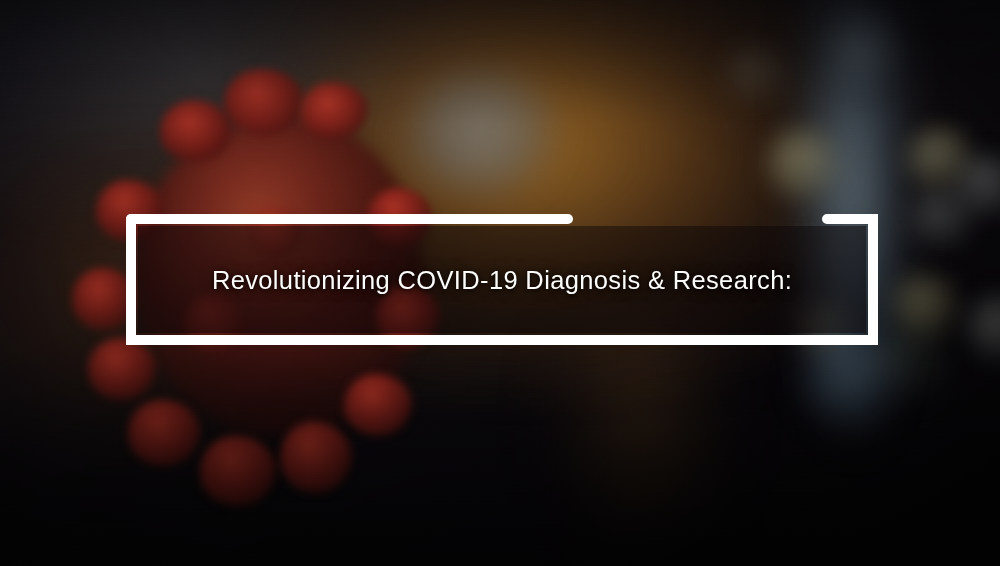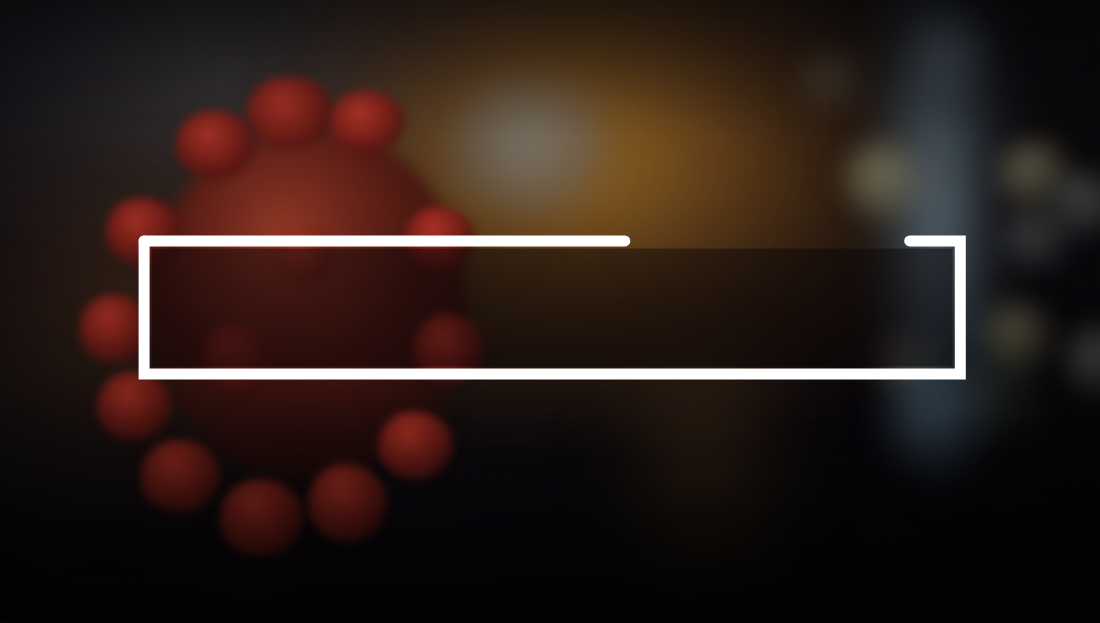--- a/index.html
+++ b/index.html
@@ -260,16 +260,17 @@
     <div class="frame-inner-tint"></div>
 
     <svg class="frame-svg" viewBox="0 0 752 131" preserveAspectRatio="none">
 
       <path d="M 5 5 L 442 5" fill="none" stroke="#ffffff" stroke-width="10" stroke-linecap="round"></path>
 
       <path d="M 701 5 L 747 5 L 747 126 L 5 126 L 5 5" fill="none" stroke="#ffffff" stroke-width="10" stroke-linecap="round" stroke-linejoin="miter"></path>
     </svg>
 
     <div class="title-text">
+      <span class="title-line">Revolutionizing COVID-19 Diagnosis &amp; Research:</span>
     </div>
   </div>
 
 </div>
 
 </body></html>

